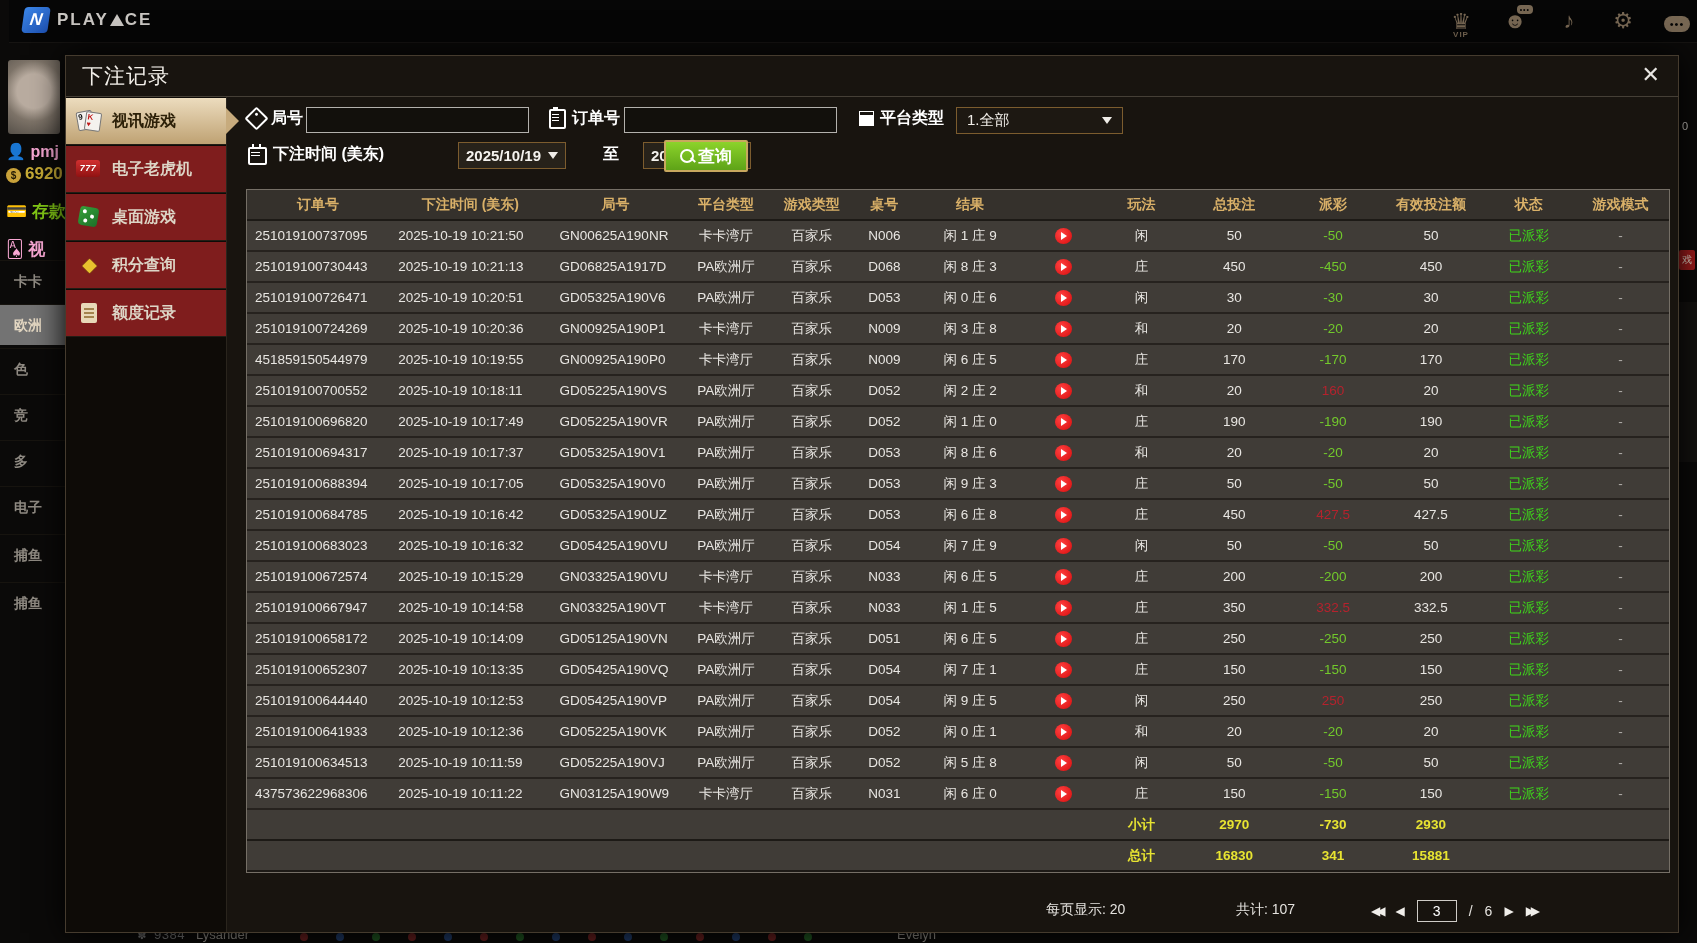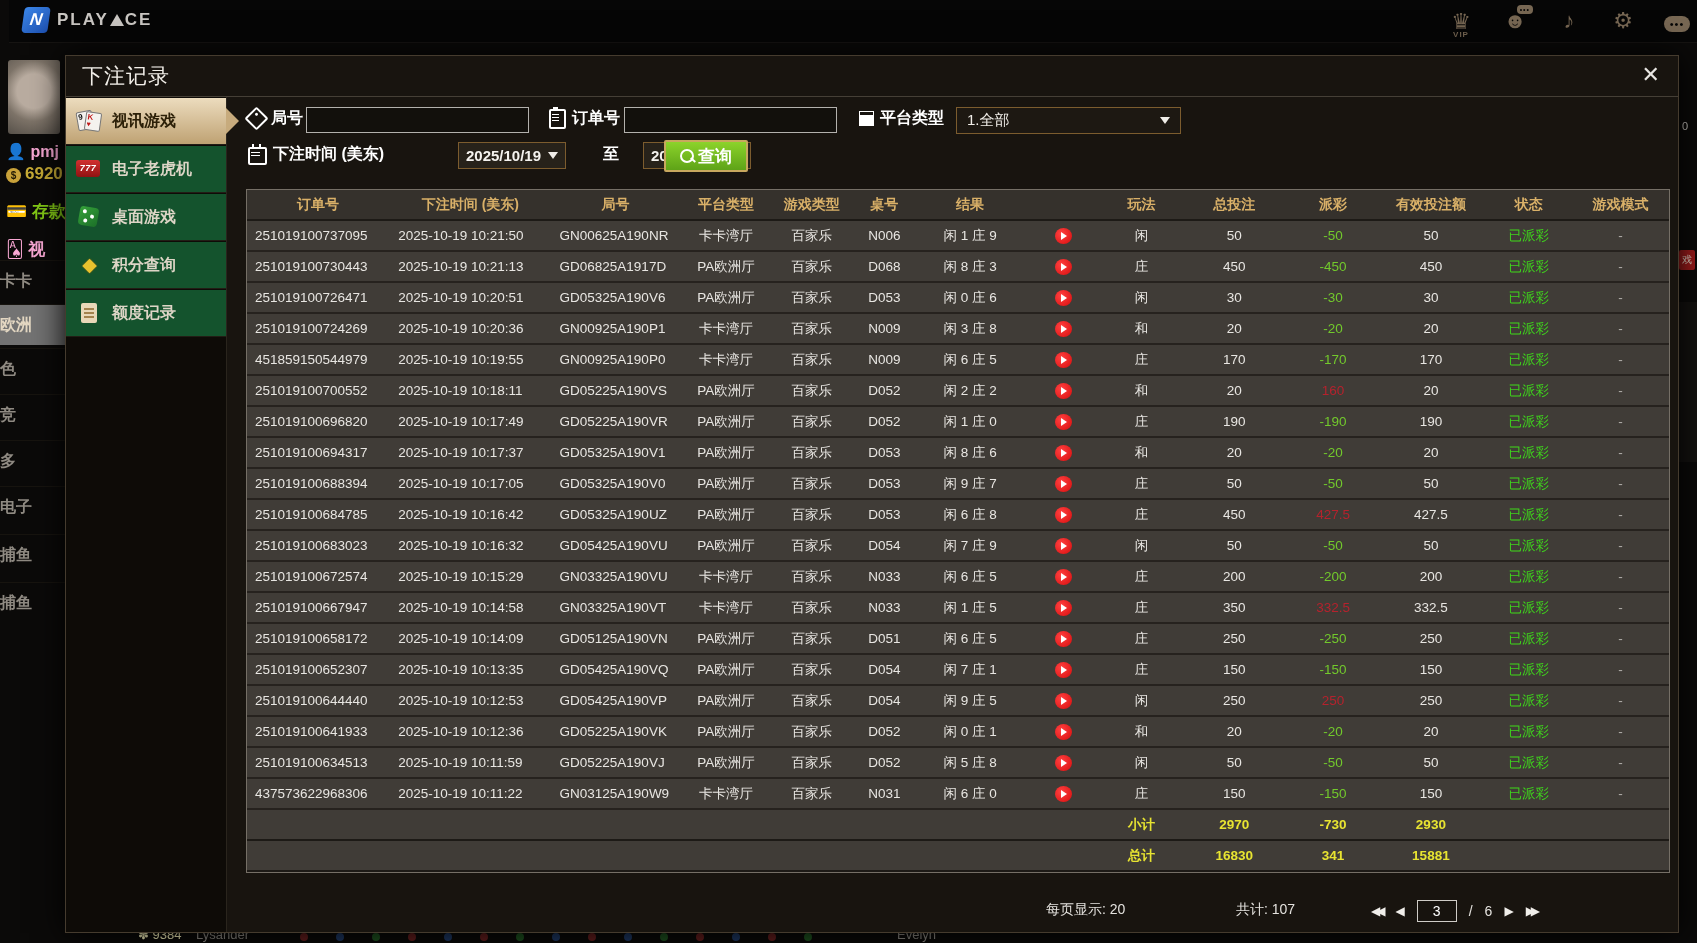--- a/index.html
+++ b/index.html
@@ -20,42 +20,42 @@
   .tbi.chat-icon::before{content:"•••";display:inline-block;background:#776753;color:#060606;border-radius:8px;
         padding:2px 6px;font-size:11px;line-height:12px;letter-spacing:1px;}
   .tbi.support-icon .bub{position:absolute;top:1px;right:-3px;background:#776753;border-radius:4px;color:#060606;
         font-size:7px;line-height:7px;padding:1px 3px;letter-spacing:1px;}
   
   #bg-left{position:absolute;left:0;top:42px;width:65px;height:889px;overflow:hidden;white-space:nowrap;}
   .bgitem{position:absolute;left:6px;color:#f9a8d4;font-size:17px;font-weight:bold;}
   #bg-avatar{position:absolute;left:8px;top:18px;width:52px;height:74px;background:radial-gradient(circle at 50% 42%,#b9aca0 0 34%,#7d7368 60%,#565049 100%);border-radius:3px;}
   .coin{display:inline-block;width:15px;height:15px;border-radius:50%;background:#c9a23a;color:#221a05;font-size:10px;
         text-align:center;line-height:15px;font-weight:bold;margin-right:4px;}
-  .navrow{position:absolute;left:0;width:65px;height:40px;line-height:40px;color:#8f8a82;
-          font-size:16px;font-weight:bold;border-top:1px solid #17140f;}
+  .navrow{position:absolute;left:0;width:65px;height:40px;line-height:40px;padding-left:14px;color:#8f8a82;
+          font-size:14px;font-weight:bold;border-top:1px solid #17140f;}
   .navrow.hl{background:#737373;color:#e3d7c2;}
   #bg-bottom{position:absolute;left:0;top:931px;width:1697px;height:12px;}
   .bgb{position:absolute;color:#8f8b85;font-size:13px;top:-4px;}
-  .bgb.gold{color:#fef9c3;}
+  .bgb.gold{color:#737373;font-family:Liberation Mono, monospace;}
   .beadrow{position:absolute;top:2px;left:300px;display:flex;gap:28px;opacity:.55;}
   .bead{width:8px;height:8px;border-radius:50%;}
   #bg-right{position:absolute;left:1678px;top:42px;width:19px;height:889px;overflow:hidden;}
   .rtag{position:absolute;left:1px;width:16px;background:#a01c1c;color:#e8d7c7;font-size:10px;text-align:center;
         padding:3px 0;border-radius:2px;}
   .rtxt{position:absolute;left:4px;color:#cfccc7;font-size:11px;}
   
   #modal{position:absolute;left:65px;top:55px;width:1612px;height:876px;background:#18140f;
          border:1px solid #45engined3b2e;border:1px solid #453b2e;box-shadow:0 0 30px #000;}
   #modal-title{position:absolute;left:16px;top:6px;font-size:21px;color:#f2efe9;letter-spacing:1px;}
   #modal-close{position:absolute;right:18px;top:8px;font-size:22px;color:#e8e6e2;cursor:pointer;line-height:22px;}
   #modal-hr{position:absolute;left:0;top:40px;width:100%;border-bottom:1px solid #6b6257;opacity:.55;}
   
   #tabcol{position:absolute;left:0;top:41px;width:160px;height:835px;background:#0e0b07;border-right:1px solid #2a251d;}
   .tab{position:relative;height:46px;margin-top:1px;display:flex;align-items:center;gap:9px;padding-left:10px;
-       background:#14532d;border-bottom:1px solid #221d15;cursor:pointer;color:#ddd5c6;font-size:16px;font-weight:bold;}
+       background:#7f1d1d;border-bottom:1px solid #221d15;cursor:pointer;color:#ddd5c6;font-size:16px;font-weight:bold;}
   .tab.active{background:linear-gradient(180deg,#ecdcbe,#bfa273);color:#2c2008;}
   .tab.active::after{content:"";position:absolute;right:-13px;top:50%;margin-top:-13px;
        border-top:13px solid transparent;border-bottom:13px solid transparent;border-left:13px solid #c7ab7d;z-index:5;}
   .ticon{width:27px;height:24px;position:relative;flex:none;}
   .ticon .card{position:absolute;width:13px;height:17px;background:#f4f2ee;border:1px solid #777;border-radius:2px;
        font-size:8px;font-weight:bold;text-align:left;padding-left:1px;line-height:9px;}
   .ticon .card.back{left:1px;top:2px;transform:rotate(-10deg);color:#111;}
   .ticon .card.front{left:9px;top:3px;transform:rotate(8deg);color:#c01818;}
   .ticon .card.front i{font-style:normal;font-size:7px;display:block;line-height:6px;}
   .slot777{display:block;width:24px;height:17px;margin-top:3px;background:linear-gradient(#d23030,#901212);border-radius:3px;
@@ -243,21 +243,21 @@
     <div class="finput" style="left:240px;top:51px;width:223px;"></div>
     <div class="fgroup" style="left:483px;top:52px;">
       <span class="ic-clip"></span>
       <span>订单号</span>
     </div>
     <div class="finput" style="left:558px;top:51px;width:213px;"></div>
     <div class="fgroup" style="left:793px;top:52px;">
       <span class="ic-srv"></span>
       <span>平台类型</span>
     </div>
-    <div class="fselect" style="left:890px;top:51px;width:225px;">
+    <div class="fselect" style="left:890px;top:51px;width:167px;">
       <span>1.全部</span>
       <span class="caret"></span>
     </div>
 
     <div class="fgroup" style="left:182px;top:88px;">
       <span class="ic-cal"></span>
       <span>下注时间 (美东)</span>
     </div>
     <div class="fdate" style="left:392px;top:86px;width:108px;">
       <span>2025/10/19</span>
@@ -440,21 +440,21 @@
               <td class="c-status status">已派彩</td>
               <td class="c-mode">-</td>
             </tr>
             <tr>
               <td class="c-order">251019100688394</td>
               <td class="c-time">2025-10-19 10:17:05</td>
               <td class="c-round">GD05325A190V0</td>
               <td class="c-platform">PA欧洲厅</td>
               <td class="c-game">百家乐</td>
               <td class="c-tableno">D053</td>
-              <td class="c-result">闲 9 庄 7</td>
+              <td class="c-result">闲 9 庄 3</td>
               <td class="c-video"><span class="playbtn"><span class="tri"></span></span></td>
               <td class="c-play">庄</td>
               <td class="c-bet">50</td>
               <td class="c-payout neg">-50</td>
               <td class="c-valid">50</td>
               <td class="c-status status">已派彩</td>
               <td class="c-mode">-</td>
             </tr>
             <tr>
               <td class="c-order">251019100684785</td>

